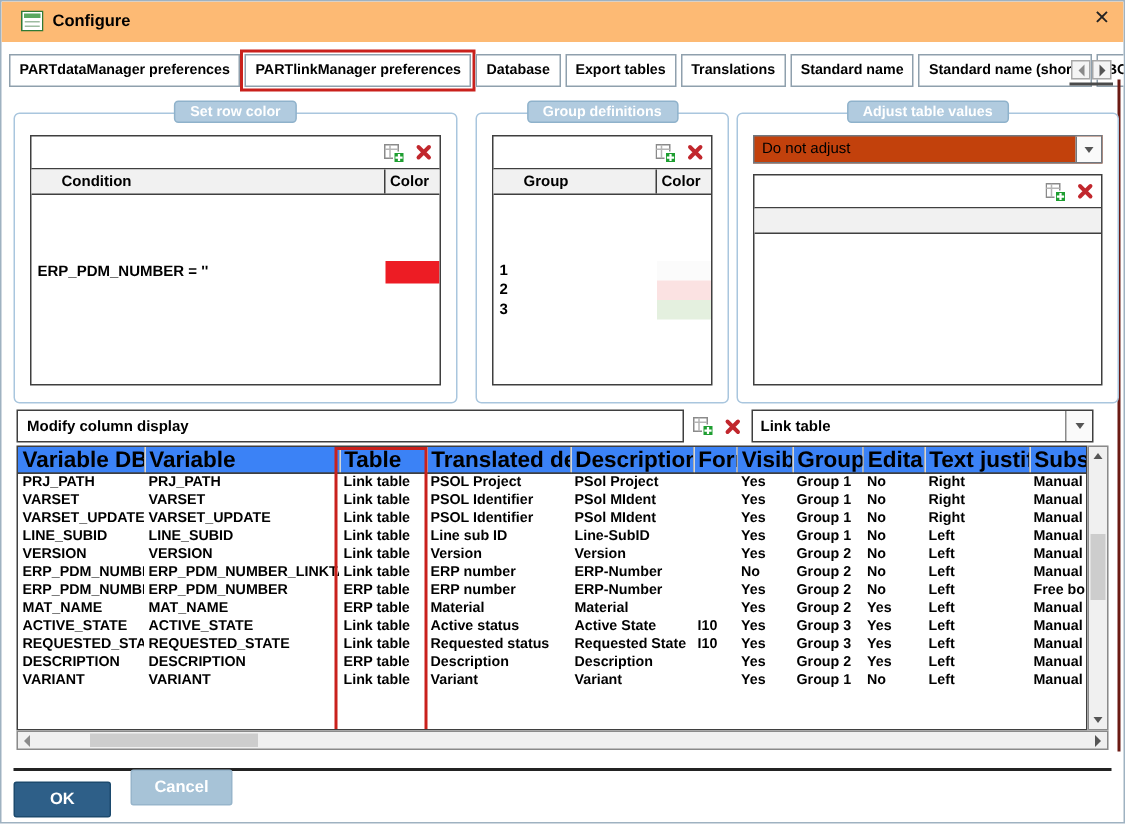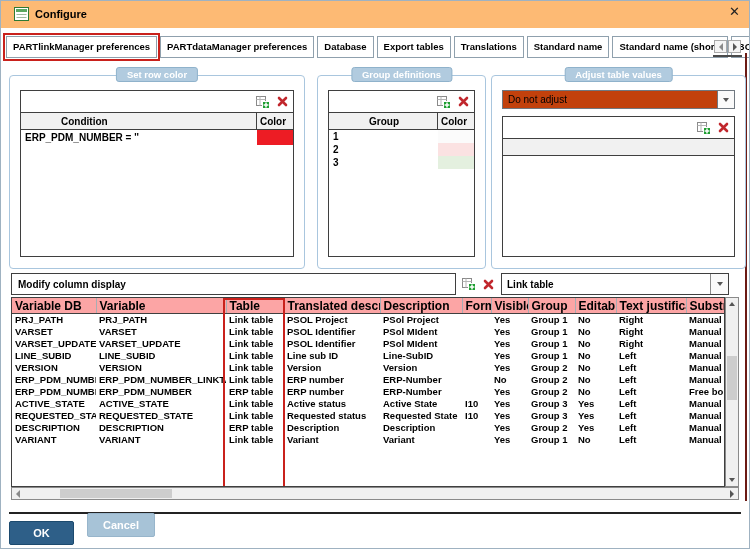--- a/index.html
+++ b/index.html
@@ -34,23 +34,23 @@
     padding:1px 10px;white-space:nowrap;}
   #gb-setrow{left:8px;width:294px;}
   #gb-groups{left:316px;width:167px;}
   #gb-adjust{left:490px;width:253px;}
   .mini{position:absolute;left:10px;right:10px;top:14px;bottom:11px;border:1px solid #3f3f3f;
         display:flex;flex-direction:column;background:#fff;}
   .mini-toolbar{height:21px;display:flex;justify-content:flex-end;align-items:center;gap:7px;
         padding-right:5px;border-bottom:1px solid #3f3f3f;}
   .mini-head{height:16px;background:#f1f1f1;border-bottom:1px solid #3f3f3f;display:flex;align-items:stretch;
         font-weight:700;}
-  .mh-name{flex:1;padding-left:0;border-right:1px solid #3f3f3f;display:flex;align-items:center;margin-left:40px;}
+  .mh-name{flex:1;padding-left:20px;border-right:1px solid #3f3f3f;display:flex;align-items:center;}
   .mh-color{width:33px;padding-left:3px;display:flex;align-items:center;}
-  .mini-body{flex:1;overflow:hidden;}
+  .mini-body{flex:1;overflow:hidden;margin-top:44px;}
   .mini-row{display:flex;align-items:stretch;}
   .mr-label{flex:1;padding-left:4px;font-weight:700;display:flex;align-items:center;}
   .mr-swatch{width:36px;}
   
   .combo{position:absolute;left:10px;right:10px;top:14px;height:19px;border:1px solid #707880;
          background:#c2410c;display:flex;align-items:center;box-sizing:border-box;}
   .combo .val{flex:1;padding-left:5px;white-space:nowrap;overflow:hidden;}
   .combo .btn{width:16px;align-self:stretch;border-left:1px solid #707880;background:#fafafa;
          display:flex;align-items:center;justify-content:center;}
   .mini2{position:absolute;left:10px;right:10px;top:40px;bottom:11px;border:1px solid #3f3f3f;
@@ -63,22 +63,22 @@
   .mcd-combo{position:absolute;left:500px;top:272px;width:228px;height:22px;border:1px solid #3f3f3f;
      box-sizing:border-box;display:flex;align-items:center;background:#fff;}
   .mcd-combo .val{flex:1;padding-left:5px;font-weight:700;}
   .mcd-combo .btn{width:17px;align-self:stretch;border-left:1px solid #8a8a8a;background:#fafafa;
      display:flex;align-items:center;justify-content:center;}
   
   .grid-wrap{position:absolute;left:10px;top:296px;width:728px;height:202px;}
   .grid-area{position:absolute;left:0;top:0;width:714px;height:190px;border:1px solid #3f3f3f;
      box-sizing:border-box;overflow:hidden;background:#fff;}
   table.grid{border-collapse:collapse;table-layout:fixed;width:712px;}
-  table.grid th{background:#fca5a5;border-right:1px solid #a8adb3;border-bottom:1px solid #3f3f3f;
-     font-weight:700;text-align:left;padding:0 0 0 3px;height:15px;font-size:12px;
+  table.grid th{background:#3b82f6;border-right:1px solid #a8adb3;border-bottom:1px solid #3f3f3f;
+     font-weight:700;text-align:left;padding:0 0 0 3px;height:15px;font-size:15px;
      white-space:nowrap;overflow:hidden;}
   table.grid td{height:12px;line-height:12px;padding:0 0 0 3px;font-weight:700;font-size:9.5px;
      white-space:nowrap;overflow:hidden;}
   .col-annotation{position:absolute;left:211px;top:0;width:62px;height:190px;
      border:2px solid #c9211c;box-sizing:border-box;pointer-events:none;}
   .vscroll{position:absolute;left:714px;top:0;width:14px;height:190px;background:#f0f0f0;
      border:1px solid #8a8a8a;box-sizing:border-box;}
   .vs-btn{position:absolute;left:0;width:12px;height:12px;display:flex;align-items:center;justify-content:center;}
   .vs-thumb{position:absolute;left:1px;width:10px;top:58px;height:44px;background:#cdcdcd;}
   .hscroll{position:absolute;left:0;top:190px;width:728px;height:13px;background:#f0f0f0;
@@ -102,22 +102,22 @@
     <rect x="0.5" y="0.5" width="14" height="13" fill="#ffffff" stroke="#2f7a35"></rect>
     <rect x="2" y="2" width="11" height="3" fill="#5aa860"></rect>
     <line x1="2.5" y1="7.5" x2="12.5" y2="7.5" stroke="#9dbba0" stroke-width="1"></line>
     <line x1="2.5" y1="10.5" x2="12.5" y2="10.5" stroke="#9dbba0" stroke-width="1"></line>
   </svg>
   <span class="title-text">Configure</span>
   <span class="close-btn">✕</span>
 </div>
 
 <div class="tabbar">
+    <div class="tab"><span>PARTdataManager preferences</span></div>
     <div class="tab selected annotated"><span>PARTlinkManager preferences</span></div>
-    <div class="tab"><span>PARTdataManager preferences</span></div>
     <div class="tab"><span>Database</span></div>
     <div class="tab"><span>Export tables</span></div>
     <div class="tab"><span>Translations</span></div>
     <div class="tab"><span>Standard name</span></div>
     <div class="tab"><span>Standard name (short)</span></div>
     <div class="tab"><span>BOM name</span></div>
   </div>
 <div class="tab-scroll">
   <div class="tsbtn">
       <span class="arr left"></span>
@@ -361,20 +361,33 @@
             <td>ERP number</td>
             <td>ERP-Number</td>
             <td></td>
             <td>Yes</td>
             <td>Group 2</td>
             <td>No</td>
             <td>Left</td>
             <td>Free bo</td>
           </tr>
           <tr>
+            <td>MAT_NAME</td>
+            <td>MAT_NAME</td>
+            <td>ERP table</td>
+            <td>Material</td>
+            <td>Material</td>
+            <td></td>
+            <td>Yes</td>
+            <td>Group 2</td>
+            <td>Yes</td>
+            <td>Left</td>
+            <td>Manual</td>
+          </tr>
+          <tr>
             <td>ACTIVE_STATE</td>
             <td>ACTIVE_STATE</td>
             <td>Link table</td>
             <td>Active status</td>
             <td>Active State</td>
             <td>I10</td>
             <td>Yes</td>
             <td>Group 3</td>
             <td>Yes</td>
             <td>Left</td>

